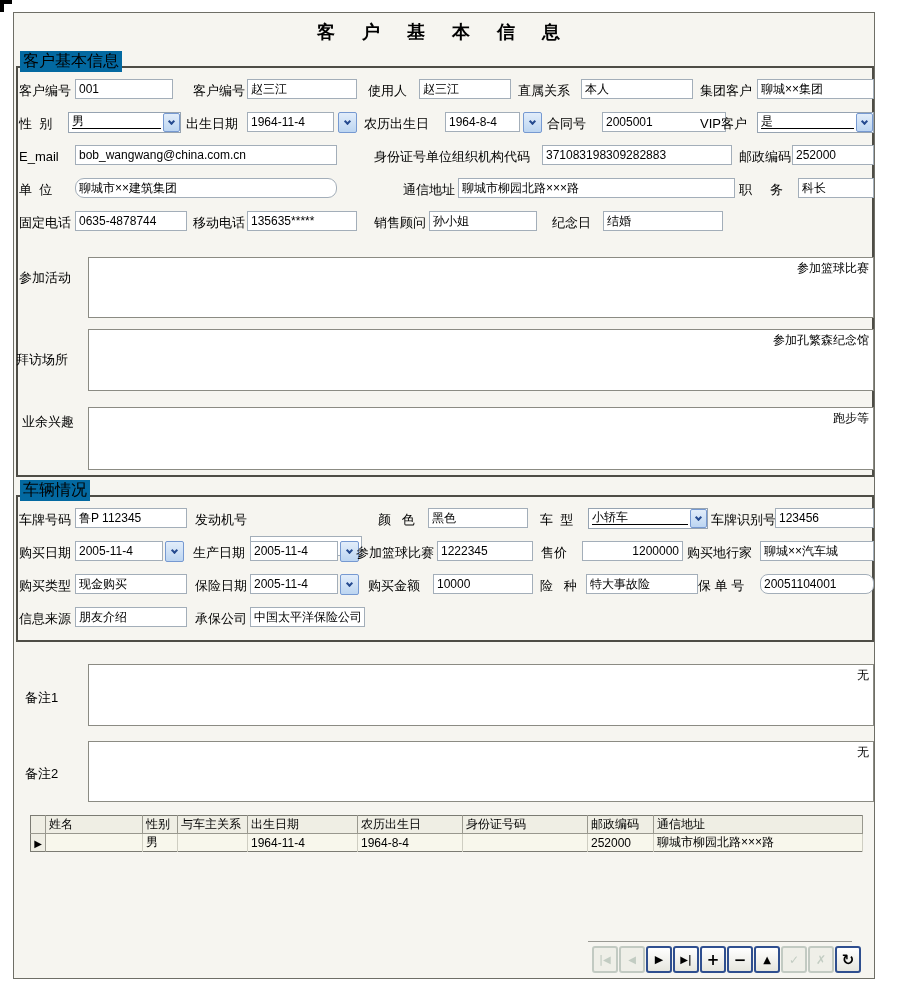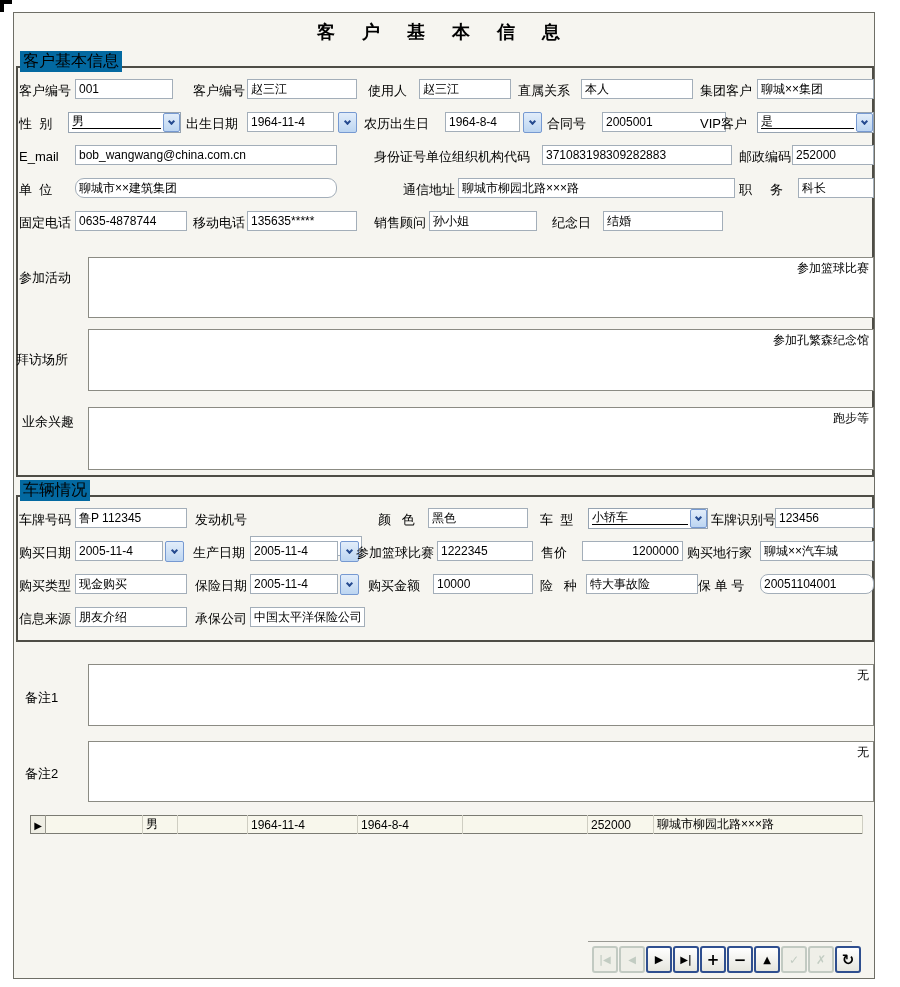--- a/index.html
+++ b/index.html
@@ -202,20 +202,31 @@
       <col style="width:97px">
       <col style="width:35px">
       <col style="width:70px">
     <col style="width:110px">
       <col style="width:105px">
       <col style="width:125px">
       <col style="width:66px">
       <col style="width:209px">
   </colgroup>
   <tbody>
+      <tr>
+    <th class="selh"></th>
+    <th>姓名</th>
+    <th>性别</th>
+    <th>与车主关系</th>
+    <th>出生日期</th>
+    <th>农历出生日</th>
+    <th>身份证号码</th>
+    <th>邮政编码</th>
+    <th>通信地址</th>
+  </tr>
   <tr>
     <td class="sel"><span class="arrow">▶</span></td>
     <td></td>
     <td>男</td>
     <td></td>
     <td>1964-11-4</td>
     <td>1964-8-4</td>
     <td></td>
     <td>252000</td>
     <td>聊城市柳园北路×××路</td>

